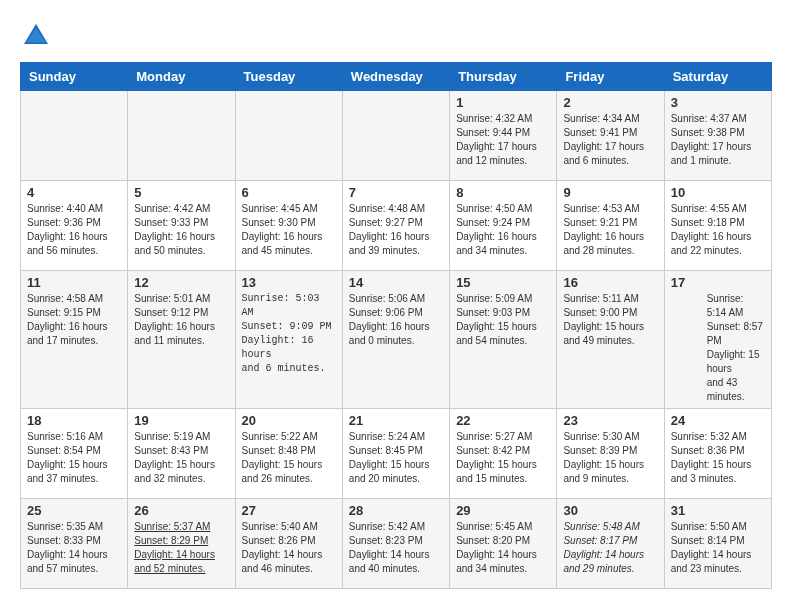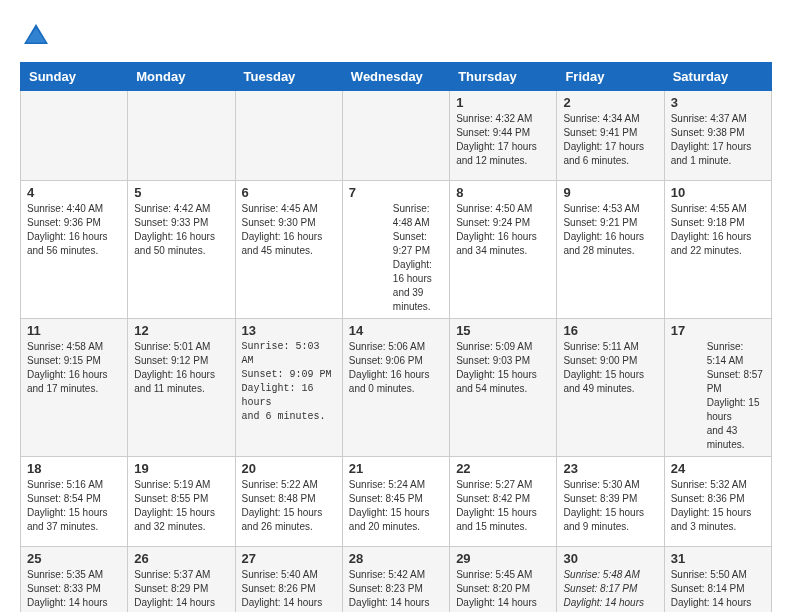--- a/index.html
+++ b/index.html
@@ -166,21 +166,21 @@
         </td>
         <td>
           <span class="day-number">6</span>
           <div class="day-info" style="white-space: pre-line;">Sunrise: 4:45 AM
 Sunset: 9:30 PM
 Daylight: 16 hours
 and 45 minutes.</div>
         </td>
         <td>
           <span class="day-number">7</span>
-          <div class="day-info" style="white-space: pre-line; margin-left: 44px;">Sunrise: 4:48 AM
+          <div class="day-info" style="white-space: pre-line;">Sunrise: 4:48 AM
 Sunset: 9:27 PM
 Daylight: 16 hours
 and 39 minutes.</div>
         </td>
         <td>
           <span class="day-number">8</span>
           <div class="day-info" style="white-space: pre-line;">Sunrise: 4:50 AM
 Sunset: 9:24 PM
 Daylight: 16 hours
 and 34 minutes.</div>
@@ -255,21 +255,21 @@
         <td>
           <span class="day-number">18</span>
           <div class="day-info" style="white-space: pre-line;">Sunrise: 5:16 AM
 Sunset: 8:54 PM
 Daylight: 15 hours
 and 37 minutes.</div>
         </td>
         <td>
           <span class="day-number">19</span>
           <div class="day-info" style="white-space: pre-line;">Sunrise: 5:19 AM
-Sunset: 8:55 PM
+Sunset: 8:43 PM
 Daylight: 15 hours
 and 32 minutes.</div>
         </td>
         <td>
           <span class="day-number">20</span>
           <div class="day-info" style="white-space: pre-line;">Sunrise: 5:22 AM
 Sunset: 8:48 PM
 Daylight: 15 hours
 and 26 minutes.</div>
         </td>
@@ -305,21 +305,21 @@
       <tr>
         <td>
           <span class="day-number">25</span>
           <div class="day-info" style="white-space: pre-line;">Sunrise: 5:35 AM
 Sunset: 8:33 PM
 Daylight: 14 hours
 and 57 minutes.</div>
         </td>
         <td>
           <span class="day-number">26</span>
-          <div class="day-info" style="white-space: pre-line;">Sunrise: 5:37 AM
+          <div class="day-info" style="white-space: pre-line; text-decoration: underline;">Sunrise: 5:37 AM
 Sunset: 8:29 PM
 Daylight: 14 hours
 and 52 minutes.</div>
         </td>
         <td>
           <span class="day-number">27</span>
           <div class="day-info" style="white-space: pre-line;">Sunrise: 5:40 AM
 Sunset: 8:26 PM
 Daylight: 14 hours
 and 46 minutes.</div>

